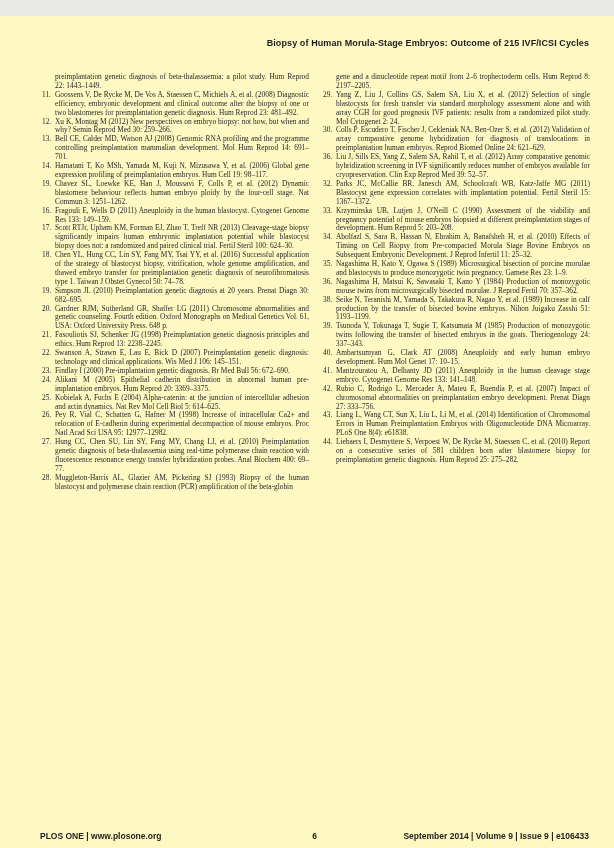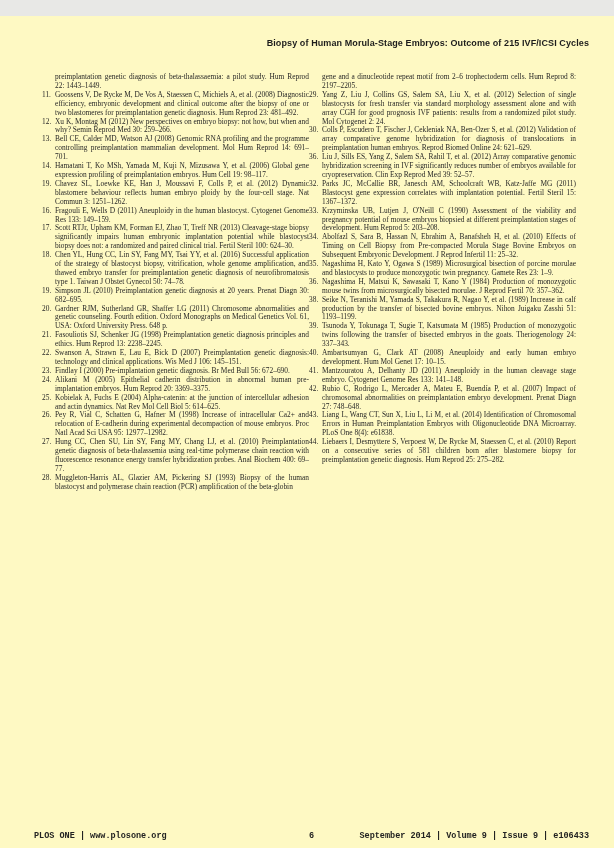--- a/index.html
+++ b/index.html
@@ -25,38 +25,39 @@
     font-size: 9px;
     color: #1d1d1c;
     letter-spacing: 0.1px;
   }
   .columns {
     position: absolute;
     top: 57px;
     left: 42px;
     width: 548px;
     display: flex;
+    gap: 14px;
   }
   .col {
     width: 267px;
     font-size: 7.4px;
     line-height: 8.9px;
     text-align: justify;
   }
   .ref-carry { padding-left: 13px; }
   .ref-item { padding-left: 13px; position: relative; }
   .ref-num { position: absolute; left: 0; top: 0; }
   .footer {
     position: absolute;
     top: 815px;
-    left: 34px;
+    left: 40px;
     right: 25px;
     display: flex;
     align-items: baseline;
-    font-family: Liberation Mono, monospace;
+    font-family: Liberation Sans, sans-serif;
     font-size: 8.5px;
     font-weight: 700;
     color: #232322;
   }
   .footer-left  { flex: 1; text-align: left; }
   .footer-center{ width: 40px; text-align: center; }
   .footer-right { flex: 1; text-align: right; }
 </style>
 </head>
 <body>
@@ -94,21 +95,21 @@
         <div class="ref-item"><span class="ref-num">36.</span><span>Liu J, Sills ES, Yang Z, Salem SA, Rahil T, et al. (2012) Array comparative genomic hybridization screening in IVF significantly reduces number of embryos available for cryopreservation. Clin Exp Reprod Med 39: 52–57.</span></div>
         <div class="ref-item"><span class="ref-num">32.</span><span>Parks JC, McCallie BR, Janesch AM, Schoolcraft WB, Katz-Jaffe MG (2011) Blastocyst gene expression correlates with implantation potential. Fertil Steril 15: 1367–1372.</span></div>
         <div class="ref-item"><span class="ref-num">33.</span><span>Krzyminska UB, Lutjen J, O'Neill C (1990) Assessment of the viability and pregnancy potential of mouse embryos biopsied at different preimplantation stages of development. Hum Reprod 5: 203–208.</span></div>
         <div class="ref-item"><span class="ref-num">34.</span><span>Abolfazl S, Sara B, Hassan N, Ebrahim A, Banafsheh H, et al. (2010) Effects of Timing on Cell Biopsy from Pre-compacted Morula Stage Bovine Embryos on Subsequent Embryonic Development. J Reprod Infertil 11: 25–32.</span></div>
         <div class="ref-item"><span class="ref-num">35.</span><span>Nagashima H, Kato Y, Ogawa S (1989) Microsurgical bisection of porcine morulae and blastocysts to produce monozygotic twin pregnancy. Gamete Res 23: 1–9.</span></div>
         <div class="ref-item"><span class="ref-num">36.</span><span>Nagashima H, Matsui K, Sawasaki T, Kano Y (1984) Production of monozygotic mouse twins from microsurgically bisected morulae. J Reprod Fertil 70: 357–362.</span></div>
         <div class="ref-item"><span class="ref-num">38.</span><span>Seike N, Teranishi M, Yamada S, Takakura R, Nagao Y, et al. (1989) Increase in calf production by the transfer of bisected bovine embryos. Nihon Juigaku Zasshi 51: 1193–1199.</span></div>
         <div class="ref-item"><span class="ref-num">39.</span><span>Tsunoda Y, Tokunaga T, Sugie T, Katsumata M (1985) Production of monozygotic twins following the transfer of bisected embryos in the goats. Theriogenology 24: 337–343.</span></div>
         <div class="ref-item"><span class="ref-num">40.</span><span>Ambartsumyan G, Clark AT (2008) Aneuploidy and early human embryo development. Hum Mol Genet 17: 10–15.</span></div>
         <div class="ref-item"><span class="ref-num">41.</span><span>Mantzouratou A, Delhanty JD (2011) Aneuploidy in the human cleavage stage embryo. Cytogenet Genome Res 133: 141–148.</span></div>
-        <div class="ref-item"><span class="ref-num">42.</span><span>Rubio C, Rodrigo L, Mercader A, Mateu E, Buendía P, et al. (2007) Impact of chromosomal abnormalities on preimplantation embryo development. Prenat Diagn 27: 748–648.</span></div>
+        <div class="ref-item"><span class="ref-num">42.</span><span>Rubio C, Rodrigo L, Mercader A, Mateu E, Buendía P, et al. (2007) Impact of chromosomal abnormalities on preimplantation embryo development. Prenat Diagn 27: 333–756.</span></div>
         <div class="ref-item"><span class="ref-num">43.</span><span>Liang L, Wang CT, Sun X, Liu L, Li M, et al. (2014) Identification of Chromosomal Errors in Human Preimplantation Embryos with Oligonucleotide DNA Microarray. PLoS One 8(4): e61838.</span></div>
         <div class="ref-item"><span class="ref-num">44.</span><span>Liebaers I, Desmyttere S, Verpoest W, De Rycke M, Staessen C, et al. (2010) Report on a consecutive series of 581 children born after blastomere biopsy for preimplantation genetic diagnosis. Hum Reprod 25: 275–282.</span></div>
       </div>
   </div>
 
   <div class="footer">
     <div class="footer-left">PLOS ONE | www.plosone.org</div>
     <div class="footer-center">6</div>
     <div class="footer-right">September 2014 | Volume 9 | Issue 9 | e106433</div>
   </div>

